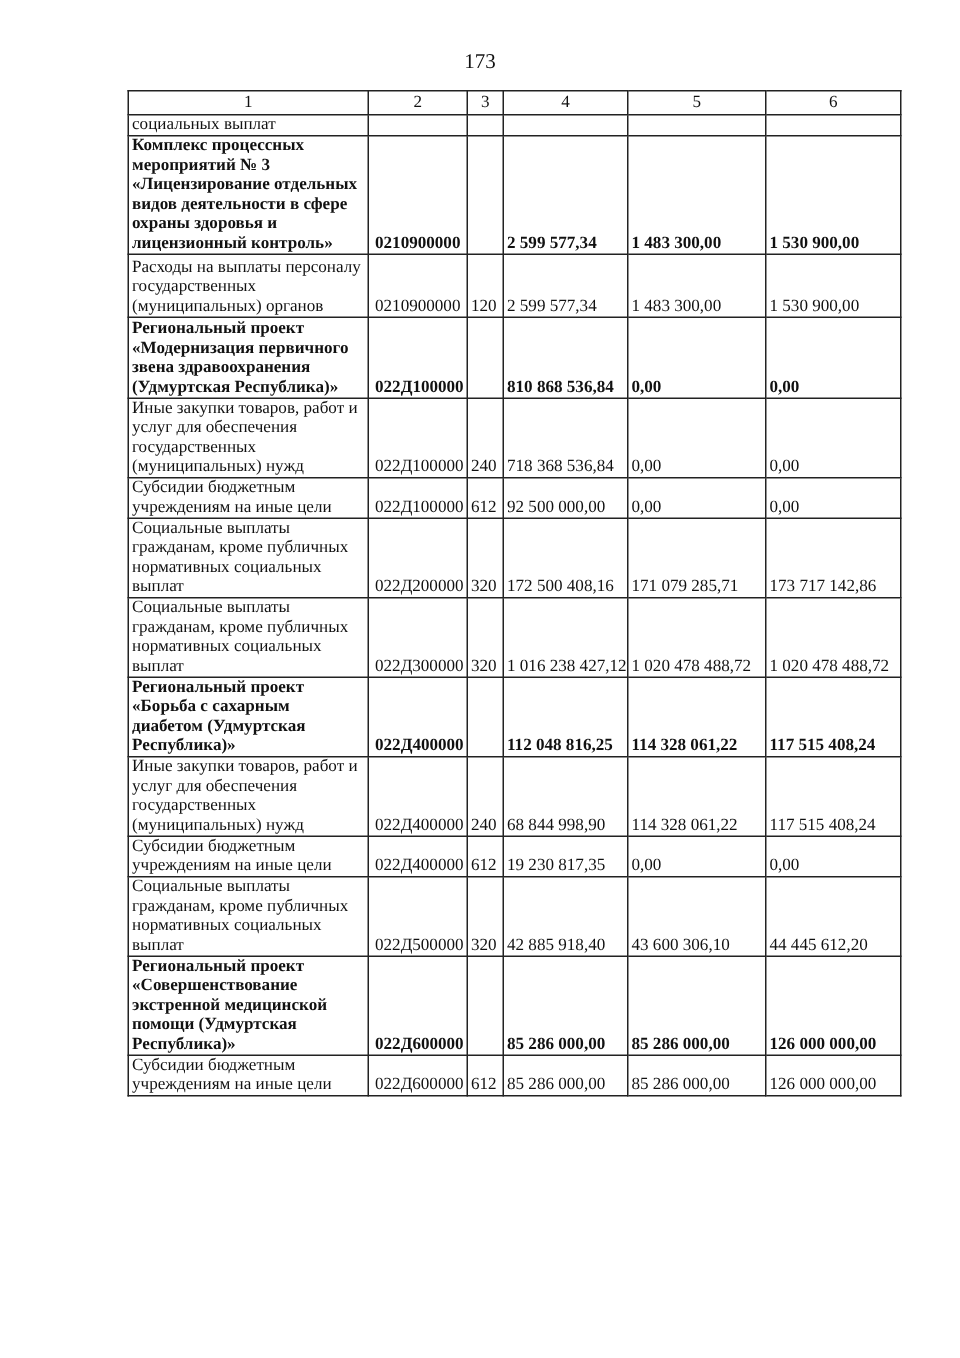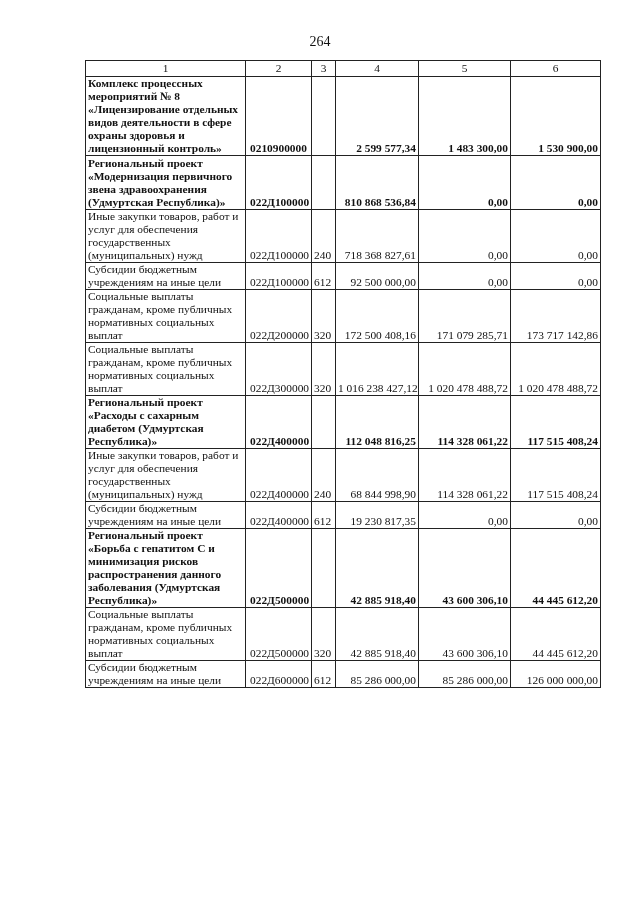--- a/index.html
+++ b/index.html
@@ -8,69 +8,85 @@
   .page-number { position: absolute; top: 34px; left: 0; width: 640px; text-align: center;
                  font-size: 14px; }
   table.budget { position: absolute; top: 60px; left: 85px; border-collapse: collapse;
                  table-layout: fixed; width: 515px; font-size: 11.4px; line-height: 13px; }
   table.budget td { border: 1px solid #222; padding: 0 2px; vertical-align: bottom;
                     overflow: hidden; white-space: normal; }
   table.budget tr.hdr td { text-align: center; vertical-align: middle; height: 15px; }
   td.c1 { text-align: left; }
   td.c2 { text-align: left; padding-left: 4px !important; white-space: nowrap !important; }
   td.c3 { text-align: left; white-space: nowrap !important; }
-  td.num { text-align: right; white-space: nowrap !important; }
+  td.num { text-align: left; white-space: nowrap !important; }
   tr.bold td { font-weight: bold; }
   col.w1 { width: 160px; } col.w2 { width: 66px; } col.w3 { width: 24px; }
   col.w4 { width: 83px; } col.w5 { width: 92px; } col.w6 { width: 90px; }
 </style>
 </head>
 <body>
 
-<div class="page-number">264</div>
+<div class="page-number">173</div>
 
 <table class="budget">
   <colgroup>
     <col class="w1">
       <col class="w2">
       <col class="w3">
       <col class="w4">
       <col class="w5">
       <col class="w6">
   </colgroup>
   <tbody id="tbody">
     <tr class="hdr">
       <td>1</td>
       <td>2</td>
       <td>3</td>
       <td>4</td>
       <td>5</td>
       <td>6</td>
     </tr>
+  <tr>
+        <td class="c1" style="height: 12px;">социальных выплат</td>
+        <td class="c2" style="height: 12px;"></td>
+        <td class="c3" style="height: 12px;"></td>
+        <td class="num" style="height: 12px;"></td>
+        <td class="num" style="height: 12px;"></td>
+        <td class="num" style="height: 12px;"></td>
+      </tr>
       <tr class="bold">
-        <td class="c1" style="height: 73px;">Комплекс процессных мероприятий № 8 «Лицензирование отдельных видов деятельности в сфере охраны здоровья и лицензионный контроль»</td>
+        <td class="c1" style="height: 73px;">Комплекс процессных мероприятий № 3 «Лицензирование отдельных видов деятельности в сфере охраны здоровья и лицензионный контроль»</td>
         <td class="c2" style="height: 73px;">0210900000</td>
         <td class="c3" style="height: 73px;"></td>
         <td class="num" style="height: 73px;">2 599 577,34</td>
         <td class="num" style="height: 73px;">1 483 300,00</td>
         <td class="num" style="height: 73px;">1 530 900,00</td>
+      </tr>
+      <tr>
+        <td class="c1" style="height: 41px;">Расходы на выплаты персоналу государственных (муниципальных) органов</td>
+        <td class="c2" style="height: 41px;">0210900000</td>
+        <td class="c3" style="height: 41px;">120</td>
+        <td class="num" style="height: 41px;">2 599 577,34</td>
+        <td class="num" style="height: 41px;">1 483 300,00</td>
+        <td class="num" style="height: 41px;">1 530 900,00</td>
       </tr>
       <tr class="bold">
         <td class="c1" style="height: 53px;">Региональный проект «Модернизация первичного звена здравоохранения (Удмуртская Республика)»</td>
         <td class="c2" style="height: 53px;">022Д100000</td>
         <td class="c3" style="height: 53px;"></td>
         <td class="num" style="height: 53px;">810 868 536,84</td>
         <td class="num" style="height: 53px;">0,00</td>
         <td class="num" style="height: 53px;">0,00</td>
       </tr>
       <tr>
         <td class="c1" style="height: 47px;">Иные закупки товаров, работ и услуг для обеспечения государственных (муниципальных) нужд</td>
         <td class="c2" style="height: 47px;">022Д100000</td>
         <td class="c3" style="height: 47px;">240</td>
-        <td class="num" style="height: 47px;">718 368 827,61</td>
+        <td class="num" style="height: 47px;">718 368 536,84</td>
         <td class="num" style="height: 47px;">0,00</td>
         <td class="num" style="height: 47px;">0,00</td>
       </tr>
       <tr>
         <td class="c1" style="height: 26px;">Субсидии бюджетным учреждениям на иные цели</td>
         <td class="c2" style="height: 26px;">022Д100000</td>
         <td class="c3" style="height: 26px;">612</td>
         <td class="num" style="height: 26px;">92 500 000,00</td>
         <td class="num" style="height: 26px;">0,00</td>
         <td class="num" style="height: 26px;">0,00</td>
@@ -85,21 +101,21 @@
       </tr>
       <tr>
         <td class="c1" style="height: 36px;">Социальные выплаты гражданам, кроме публичных нормативных социальных выплат</td>
         <td class="c2" style="height: 36px;">022Д300000</td>
         <td class="c3" style="height: 36px;">320</td>
         <td class="num" style="height: 36px;">1 016 238 427,12</td>
         <td class="num" style="height: 36px;">1 020 478 488,72</td>
         <td class="num" style="height: 36px;">1 020 478 488,72</td>
       </tr>
       <tr class="bold">
-        <td class="c1" style="height: 39px;">Региональный проект «Расходы с сахарным диабетом (Удмуртская Республика)»</td>
+        <td class="c1" style="height: 39px;">Региональный проект «Борьба с сахарным диабетом (Удмуртская Республика)»</td>
         <td class="c2" style="height: 39px;">022Д400000</td>
         <td class="c3" style="height: 39px;"></td>
         <td class="num" style="height: 39px;">112 048 816,25</td>
         <td class="num" style="height: 39px;">114 328 061,22</td>
         <td class="num" style="height: 39px;">117 515 408,24</td>
       </tr>
       <tr>
         <td class="c1" style="height: 52px;">Иные закупки товаров, работ и услуг для обеспечения государственных (муниципальных) нужд</td>
         <td class="c2" style="height: 52px;">022Д400000</td>
         <td class="c3" style="height: 52px;">240</td>
@@ -108,35 +124,35 @@
         <td class="num" style="height: 52px;">117 515 408,24</td>
       </tr>
       <tr>
         <td class="c1" style="height: 23px;">Субсидии бюджетным учреждениям на иные цели</td>
         <td class="c2" style="height: 23px;">022Д400000</td>
         <td class="c3" style="height: 23px;">612</td>
         <td class="num" style="height: 23px; font-family: Liberation Serif, serif;">19 230 817,35</td>
         <td class="num" style="height: 23px;">0,00</td>
         <td class="num" style="height: 23px;">0,00</td>
       </tr>
-      <tr class="bold">
-        <td class="c1" style="height: 62px;">Региональный проект «Борьба с гепатитом С и минимизация рисков распространения данного заболевания (Удмуртская Республика)»</td>
-        <td class="c2" style="height: 62px;">022Д500000</td>
-        <td class="c3" style="height: 62px;"></td>
-        <td class="num" style="height: 62px;">42 885 918,40</td>
-        <td class="num" style="height: 62px;">43 600 306,10</td>
-        <td class="num" style="height: 62px;">44 445 612,20</td>
-      </tr>
       <tr>
         <td class="c1" style="height: 36px;">Социальные выплаты гражданам, кроме публичных нормативных социальных выплат</td>
         <td class="c2" style="height: 36px;">022Д500000</td>
         <td class="c3" style="height: 36px;">320</td>
         <td class="num" style="height: 36px;">42 885 918,40</td>
         <td class="num" style="height: 36px;">43 600 306,10</td>
         <td class="num" style="height: 36px;">44 445 612,20</td>
+      </tr>
+      <tr class="bold">
+        <td class="c1" style="height: 65px;">Региональный проект «Совершенствование экстренной медицинской помощи (Удмуртская Республика)»</td>
+        <td class="c2" style="height: 65px;">022Д600000</td>
+        <td class="c3" style="height: 65px;"></td>
+        <td class="num" style="height: 65px;">85 286 000,00</td>
+        <td class="num" style="height: 65px;">85 286 000,00</td>
+        <td class="num" style="height: 65px;">126 000 000,00</td>
       </tr>
       <tr>
         <td class="c1" style="height: 23px;">Субсидии бюджетным учреждениям на иные цели</td>
         <td class="c2" style="height: 23px;">022Д600000</td>
         <td class="c3" style="height: 23px;">612</td>
         <td class="num" style="height: 23px;">85 286 000,00</td>
         <td class="num" style="height: 23px;">85 286 000,00</td>
         <td class="num" style="height: 23px;">126 000 000,00</td>
       </tr>
     </tbody>

